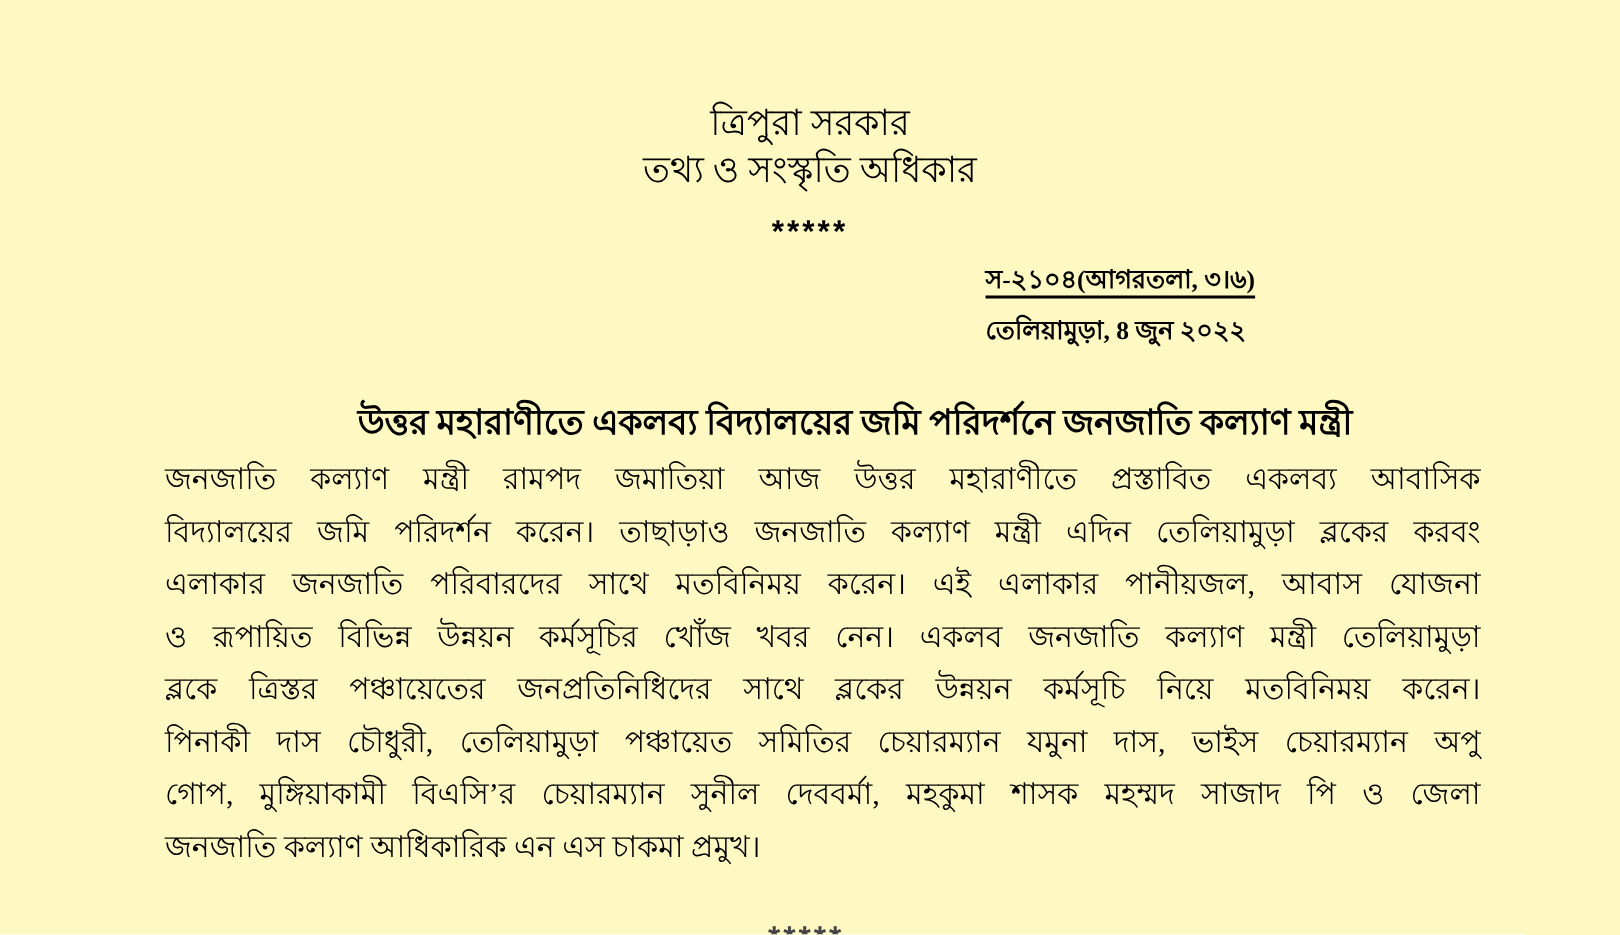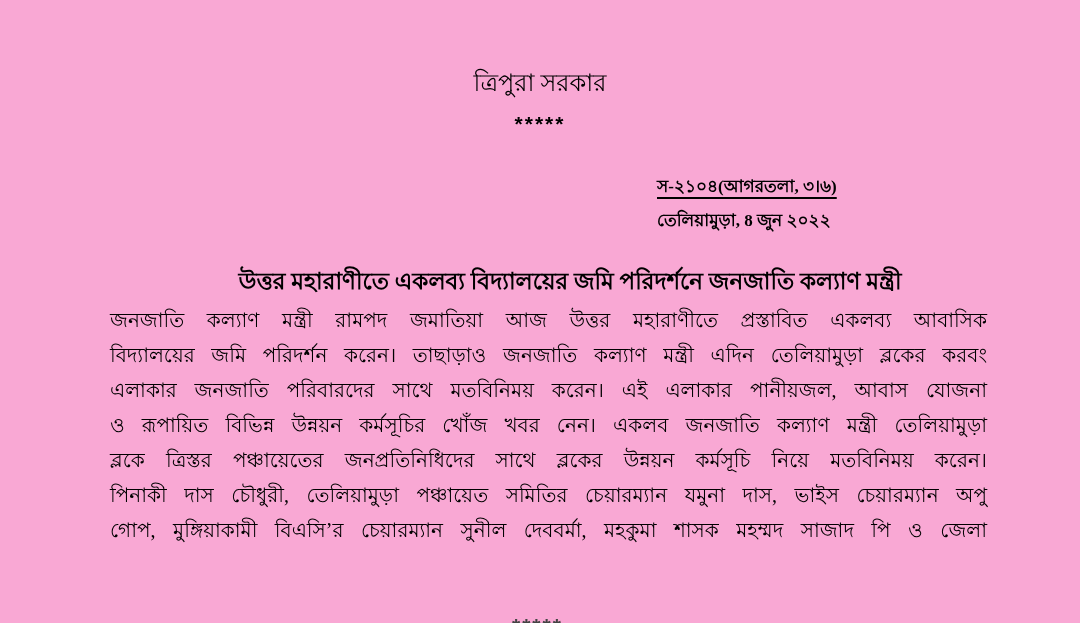--- a/index.html
+++ b/index.html
@@ -4,21 +4,21 @@
 <style>
   html, body {
     margin: 0;
     padding: 0;
     background: #ffffff;
   }
   .page {
     position: relative;
     width: 1080px;
     height: 623px;
-    background: #f9a8d4;
+    background: #fef9c3;
     color: #000000;
     overflow: hidden;
     font-family: "Liberation Serif", serif;
   }
   
   .header {
     position: absolute;
     top: 68px;
     left: 0;
     width: 100%;
@@ -99,35 +99,37 @@
     font-family: "Liberation Sans", sans-serif;
   }
 </style>
 </head>
 <body>
 
 <div class="page">
 
   <div class="header">
     <div class="header-line">ত্রিপুরা সরকার</div>
+    <div class="header-line">তথ্য ও সংস্কৃতি অধিকার</div>
     <div class="stars">*****</div>
   </div>
 
   <div class="ref-block">
     <div class="ref-number">স-২১০৪(আগরতলা, ৩।৬)</div>
     <div class="ref-dateline">তেলিয়ামুড়া, 8 জুন ২০২২</div>
   </div>
 
   <div class="headline">উত্তর মহারাণীতে একলব্য বিদ্যালয়ের জমি পরিদর্শনে জনজাতি কল্যাণ মন্ত্রী</div>
 
   <div class="body-text">
     <div class="body-line justified">জনজাতি কল্যাণ মন্ত্রী রামপদ জমাতিয়া আজ উত্তর মহারাণীতে প্রস্তাবিত একলব্য আবাসিক</div>
     <div class="body-line justified">বিদ্যালয়ের জমি পরিদর্শন করেন। তাছাড়াও জনজাতি কল্যাণ মন্ত্রী এদিন তেলিয়ামুড়া ব্লকের করবং</div>
     <div class="body-line justified">এলাকার জনজাতি পরিবারদের সাথে মতবিনিময় করেন। এই এলাকার পানীয়জল, আবাস যোজনা</div>
     <div class="body-line justified">ও রূপায়িত বিভিন্ন উন্নয়ন কর্মসূচির খোঁজ খবর নেন। একলব জনজাতি কল্যাণ মন্ত্রী তেলিয়ামুড়া</div>
     <div class="body-line justified">ব্লকে ত্রিস্তর পঞ্চায়েতের জনপ্রতিনিধিদের সাথে ব্লকের উন্নয়ন কর্মসূচি নিয়ে মতবিনিময় করেন।</div>
     <div class="body-line justified">পিনাকী দাস চৌধুরী, তেলিয়ামুড়া পঞ্চায়েত সমিতির চেয়ারম্যান যমুনা দাস, ভাইস চেয়ারম্যান অপু</div>
     <div class="body-line justified">গোপ, মুঙ্গিয়াকামী বিএসি’র চেয়ারম্যান সুনীল দেববর্মা, মহকুমা শাসক মহম্মদ সাজাদ পি ও জেলা</div>
+    <div class="body-line last">জনজাতি কল্যাণ আধিকারিক এন এস চাকমা প্রমুখ।</div>
   </div>
 
   <div class="footer-stars">*****</div>
 
 </div>
 
 </body></html>

